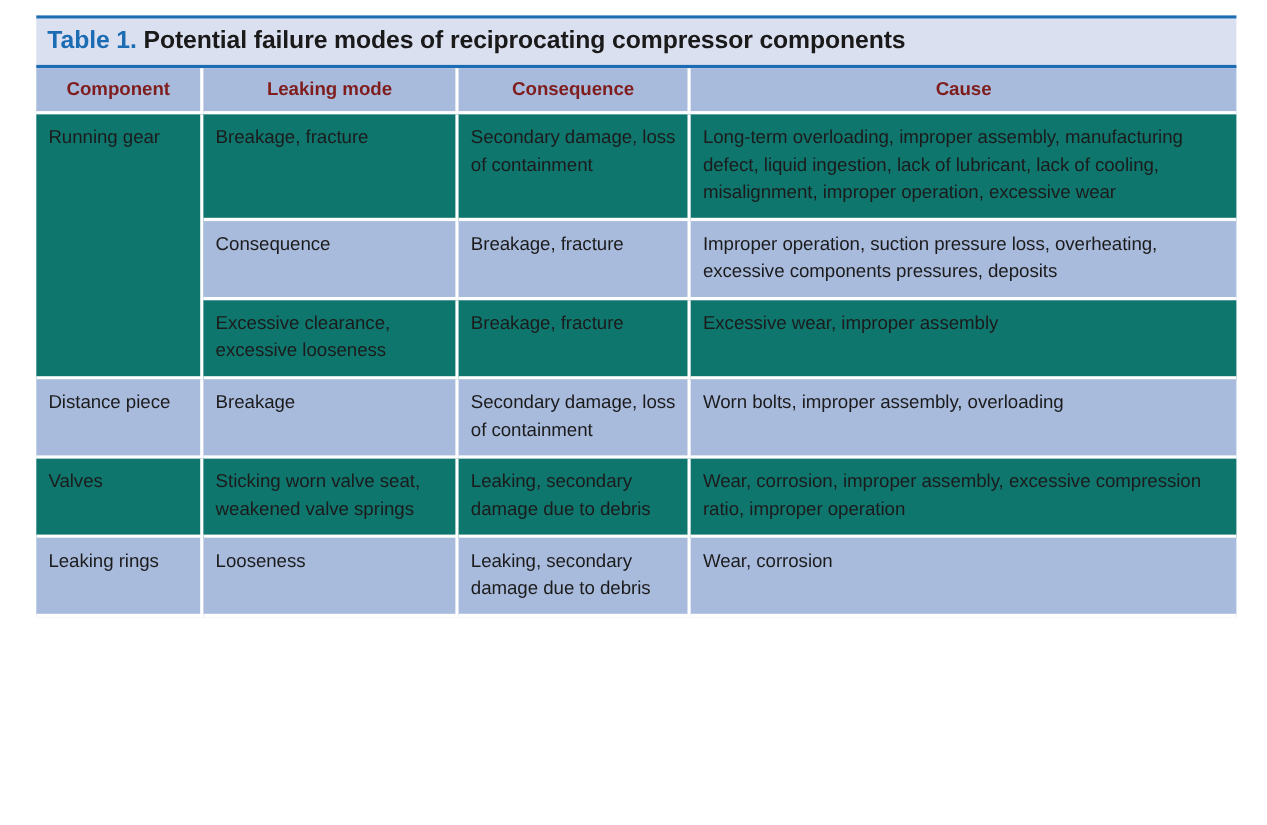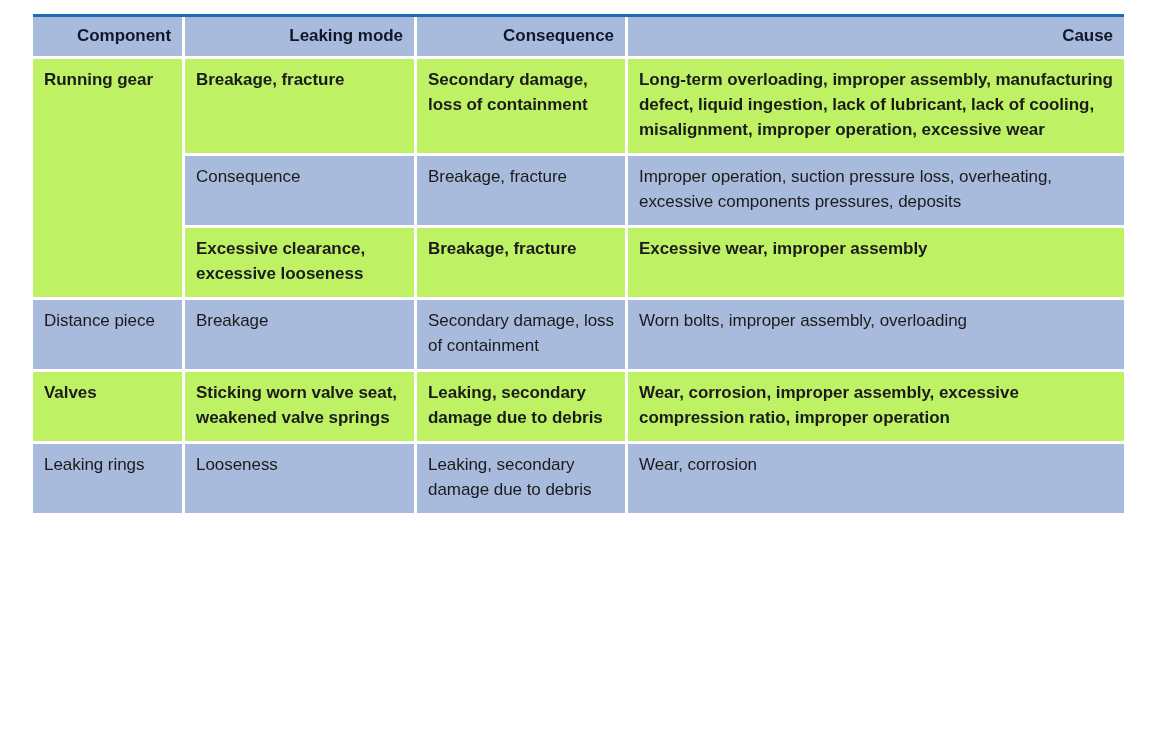--- a/index.html
+++ b/index.html
@@ -62,55 +62,58 @@
   }
   table.failure-table th:last-child,
   table.failure-table td:last-child {
     border-right: none;
   }
 
   thead th {
     background: #a9bbdd;
     font-size: 17px;
     font-weight: bold;
-    color: #0f172a;
-    text-align: right;
+    color: #7f1d1d;
+    text-align: center;
     padding-top: 8px;
     padding-bottom: 10px;
     letter-spacing: -0.05px;
     margin-left: 48px;
   }
 
   tbody td {
     font-size: 17px;
     font-weight: normal;
     color: #1b1b1b;
     line-height: 1.47;
     letter-spacing: -0.05px;
   }
 
   
-  .band-light { background: #bef264; font-weight: bold; }
+  .band-light { background: #0f766e; }
   .band-dark  { background: #a9bbdd; }
 
   
   col.c-component  { width: 152px; }
   col.c-mode       { width: 232px; }
   col.c-conseq     { width: 211px; }
   col.c-cause      { width: 496px; }
 
   .row-last td { border-bottom: none; }
 </style>
 </head>
 <body>
 
 <div class="table-wrap">
 
   <div class="title-rule-top"></div>
 
+  <div class="title-bar">
+    <div class="title-text"><span class="title-label">Table 1.</span><span> Potential failure modes of reciprocating compressor components</span></div>
+  </div>
 
   <table class="failure-table">
     <colgroup>
       <col class="c-component">
       <col class="c-mode">
       <col class="c-conseq">
       <col class="c-cause">
     </colgroup>
     <thead>
       <tr>

